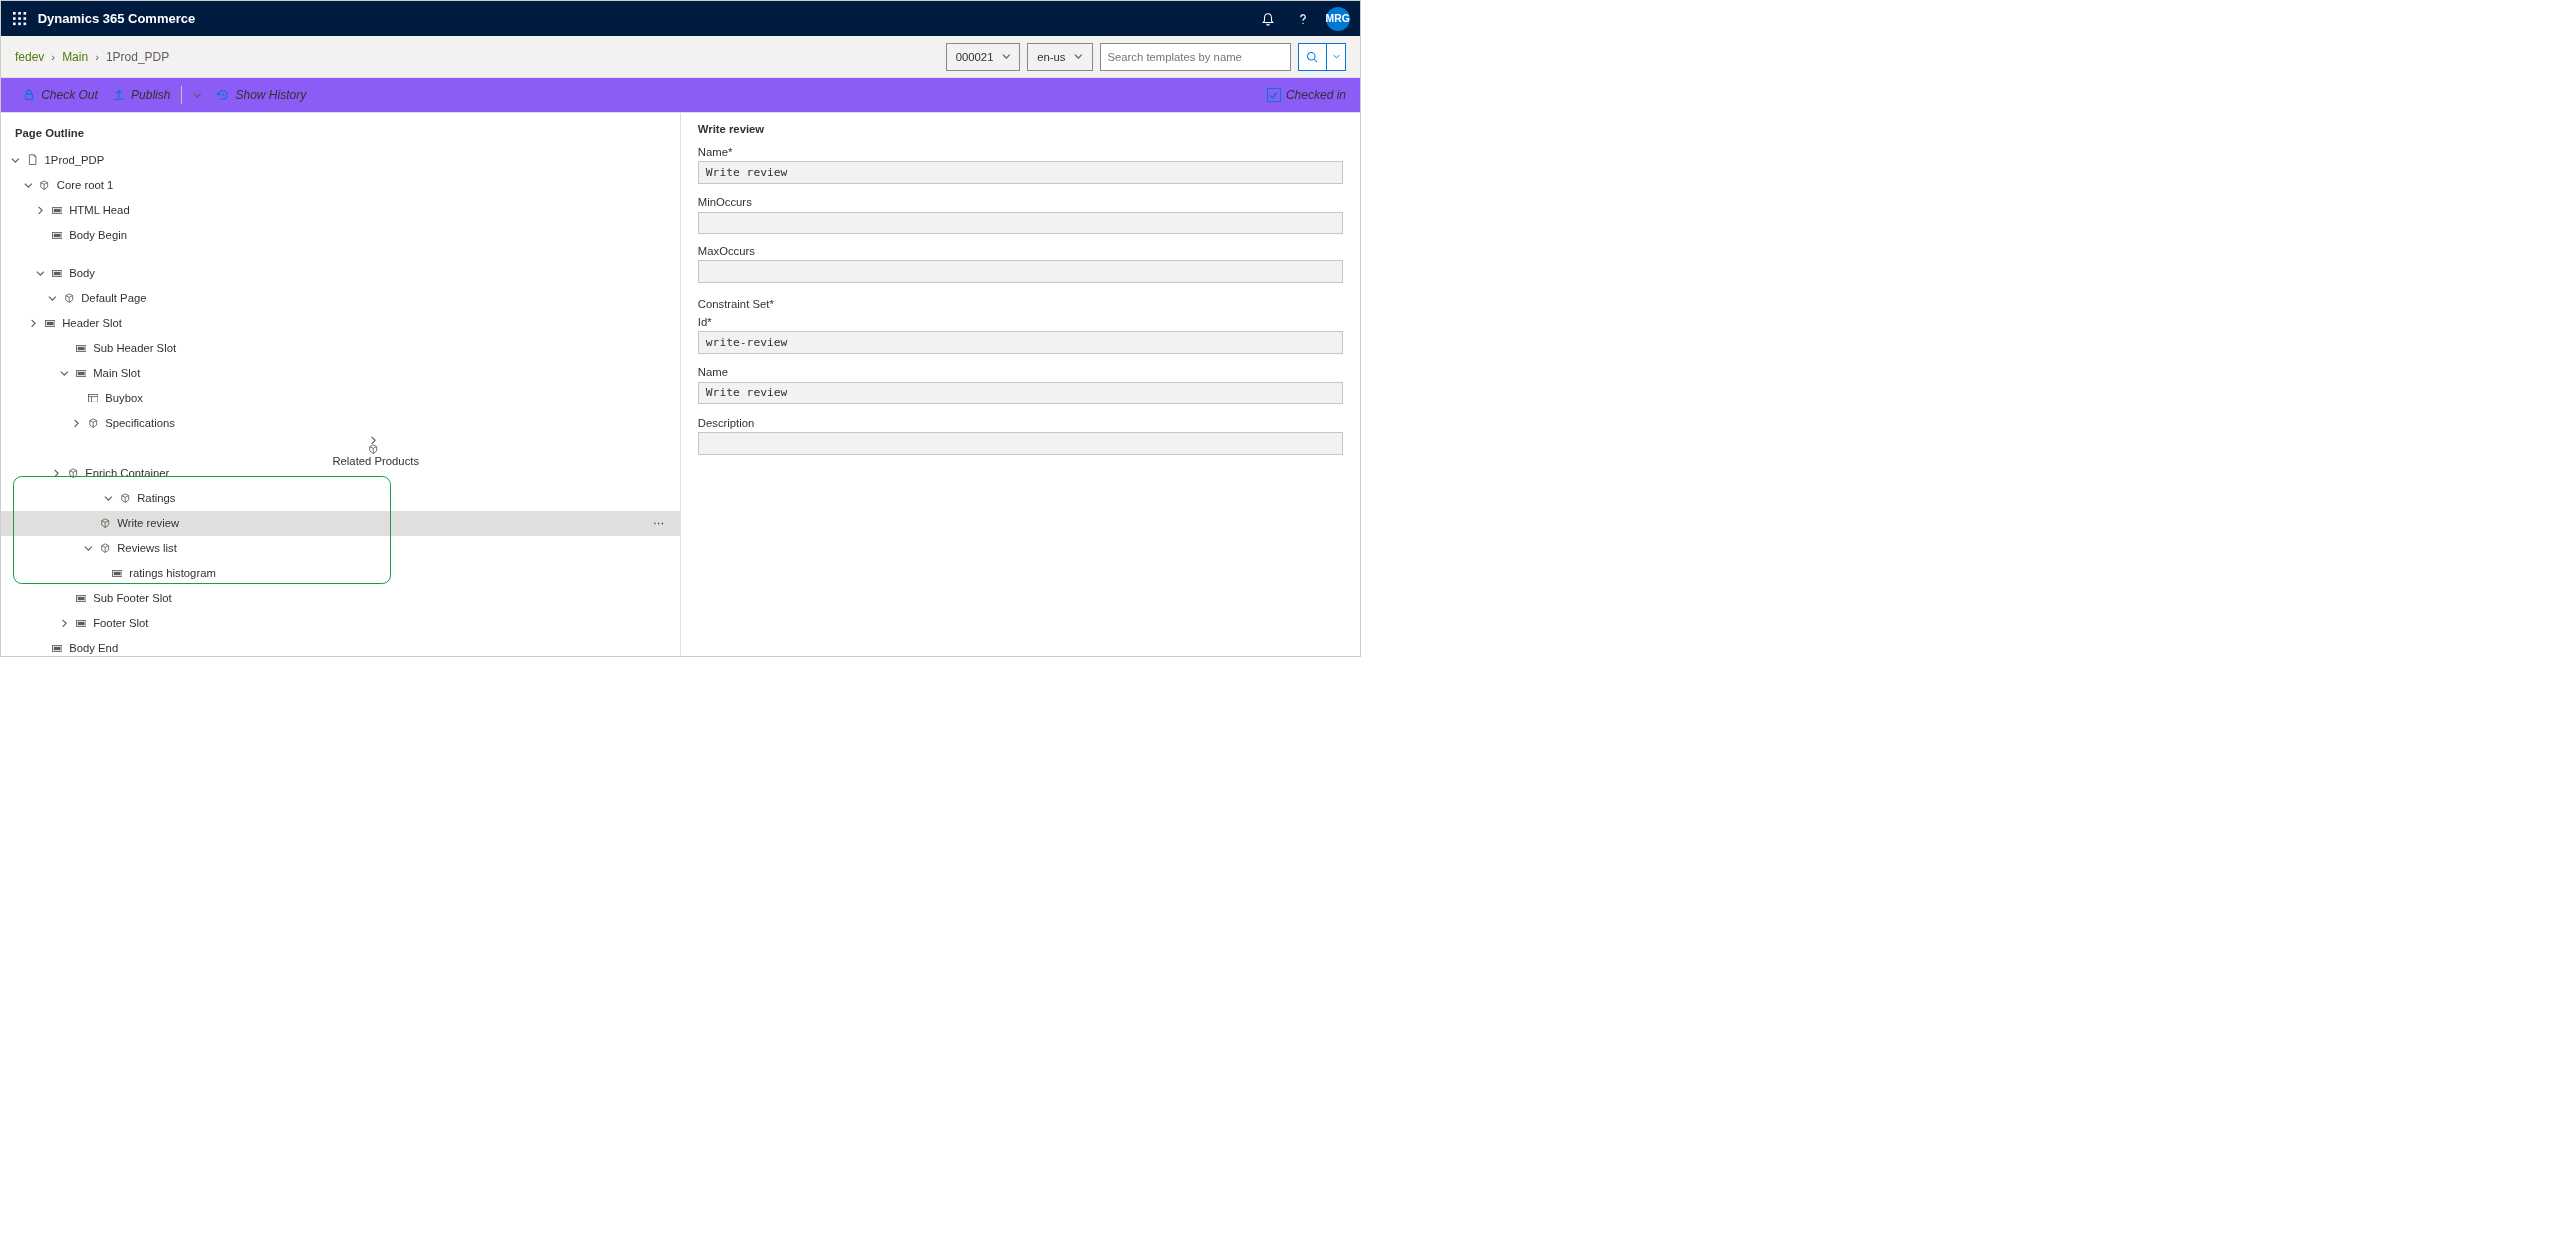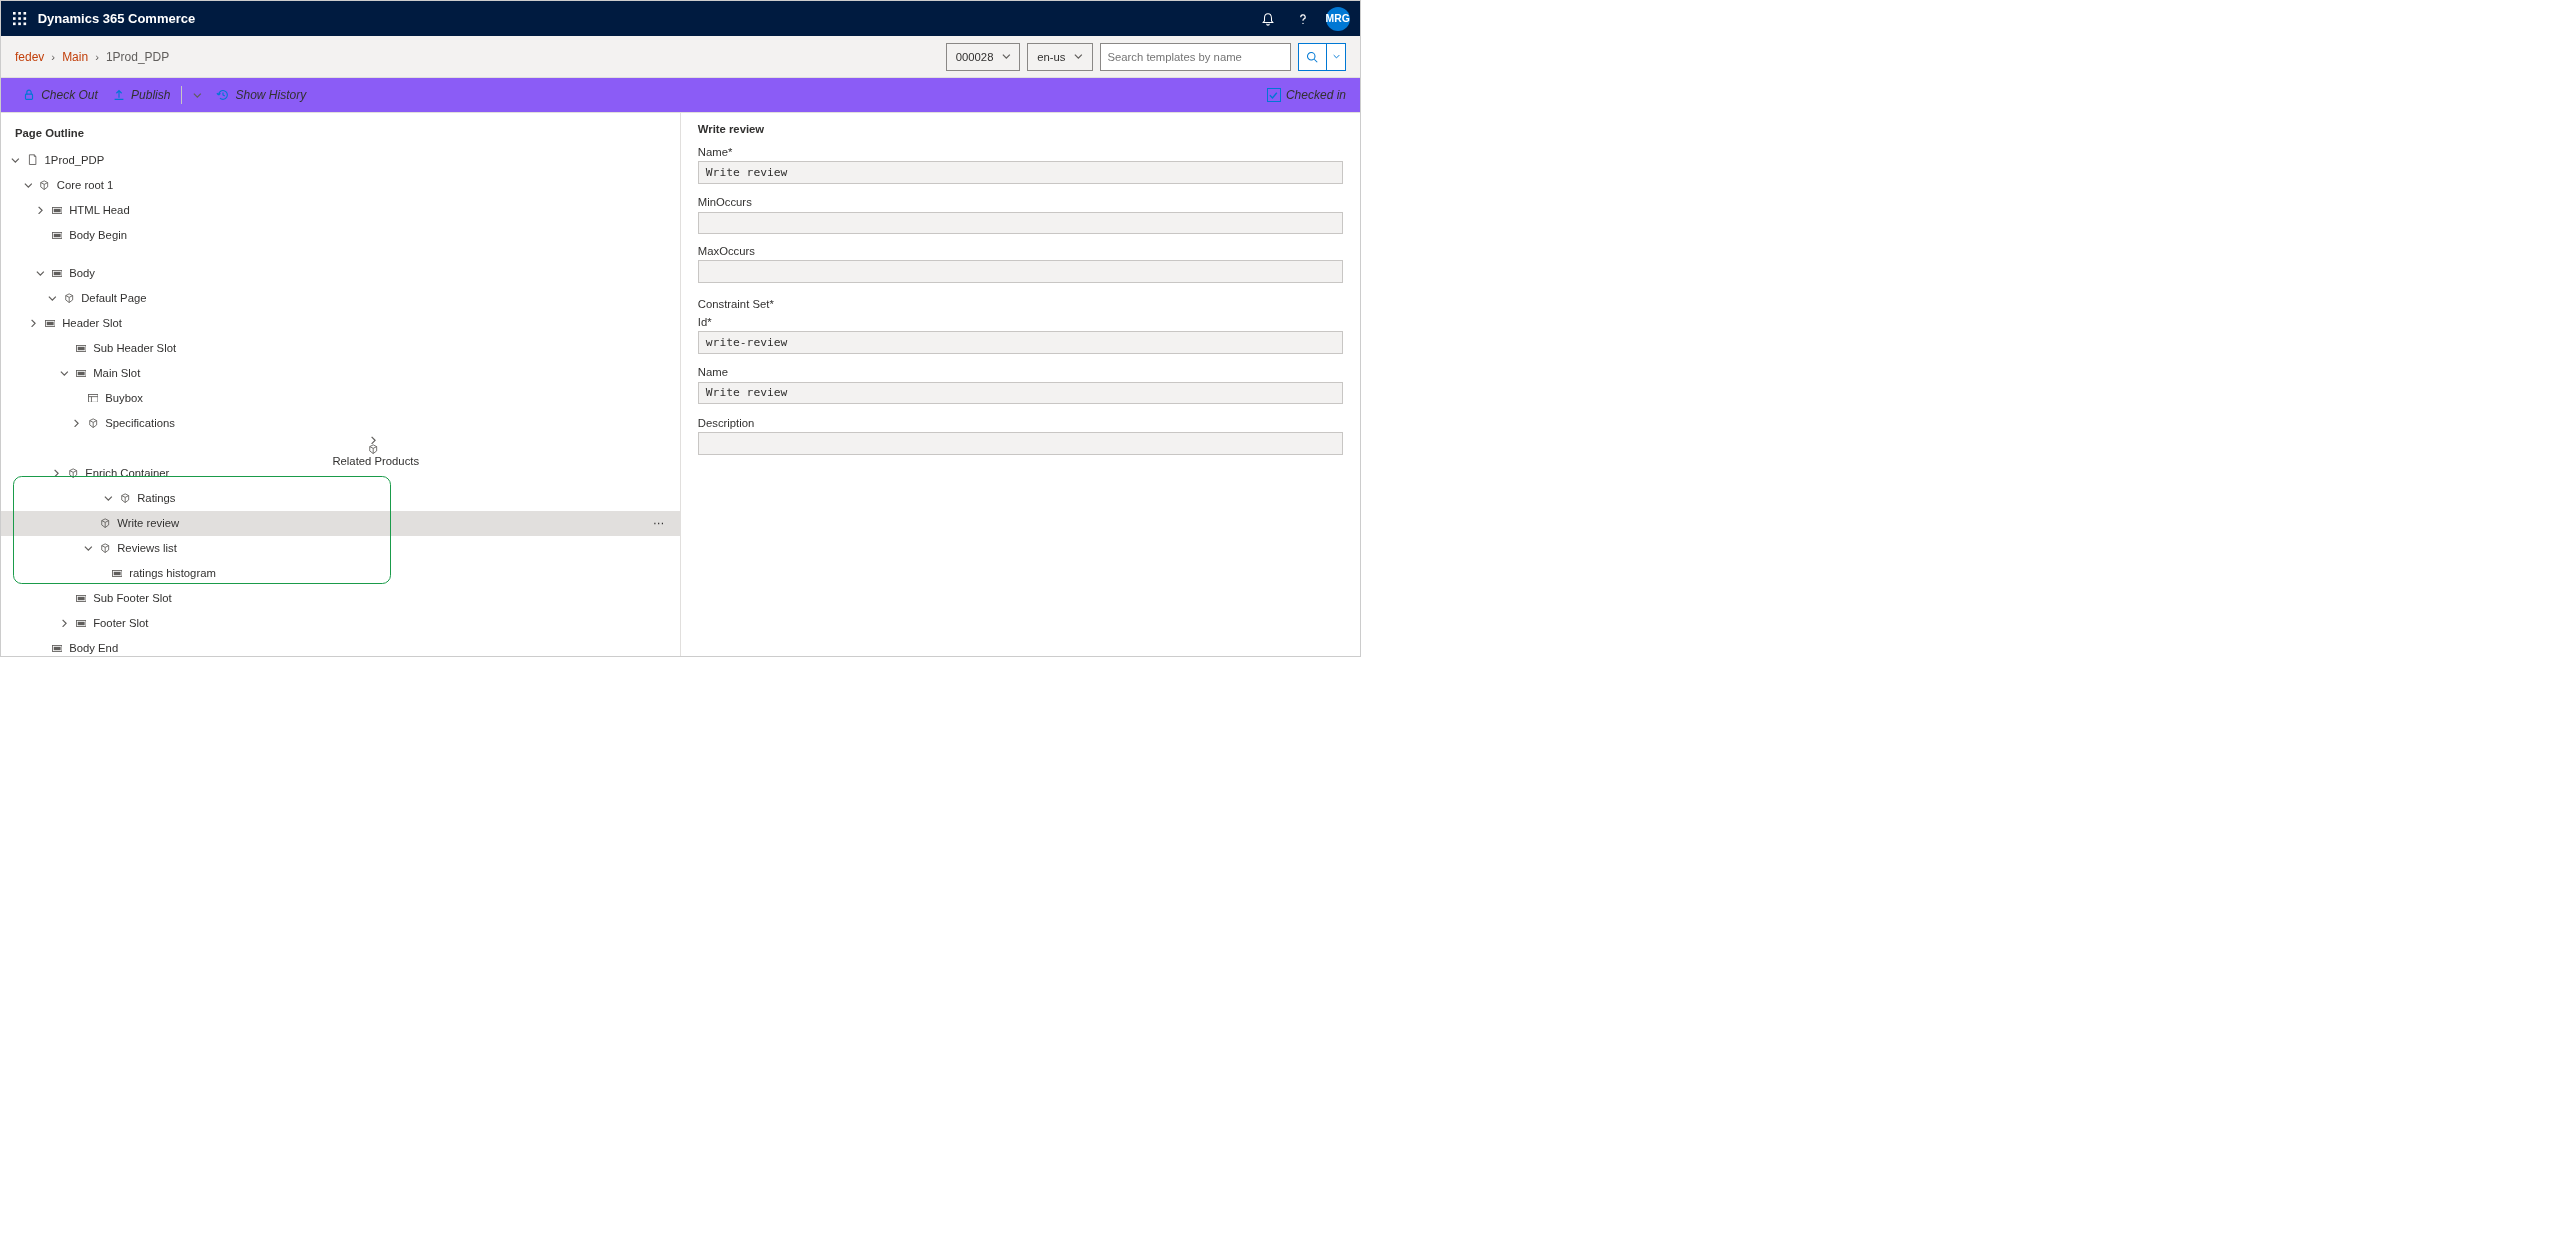--- a/index.html
+++ b/index.html
@@ -43,21 +43,21 @@
   margin: 0 5.2px;
 }
 .breadcrumb-bar {
   height: 42px;
   background: #f3f2f1;
   border-bottom: 0.9px solid #e1dfdd;
   display: flex;
   align-items: center;
   padding: 0 14px;
 }
-.crumb { color: #c2410c; cursor: pointer; font-size: 12px; }
+.crumb { color: #4d7c0f; cursor: pointer; font-size: 12px; }
 .crumb.current { color: #605e5c; cursor: default; }
 .crumb-sep { color: #605e5c; margin: 0 7px; }
 .bc-spacer { flex: 1; }
 .pill {
   height: 28px;
   border: 0.9px solid #8a8886;
   background: #f3f2f1;
   display: flex; align-items: center;
   padding: 0 8.7px;
   margin-left: 7px;
@@ -195,21 +195,21 @@
 </div>
 
 <div class="breadcrumb-bar">
   <span class="crumb">fedev</span>
   <span class="crumb-sep">›</span>
   <span class="crumb">Main</span>
   <span class="crumb-sep">›</span>
   <span class="crumb current">1Prod_PDP</span>
   <div class="bc-spacer"></div>
   <div class="pill">
-    <span>000028</span>
+    <span>000021</span>
     <span class="chev">
         <svg width="8.7" height="8.7" viewBox="0 0 10 10">
           <path d="M1 3 L5 7 L9 3" fill="none" stroke="#605e5c" stroke-width="1.4"></path>
         </svg>
       </span>
   </div>
   <div class="pill">
     <span>en-us</span>
     <span class="chev">
         <svg width="8.7" height="8.7" viewBox="0 0 10 10">

